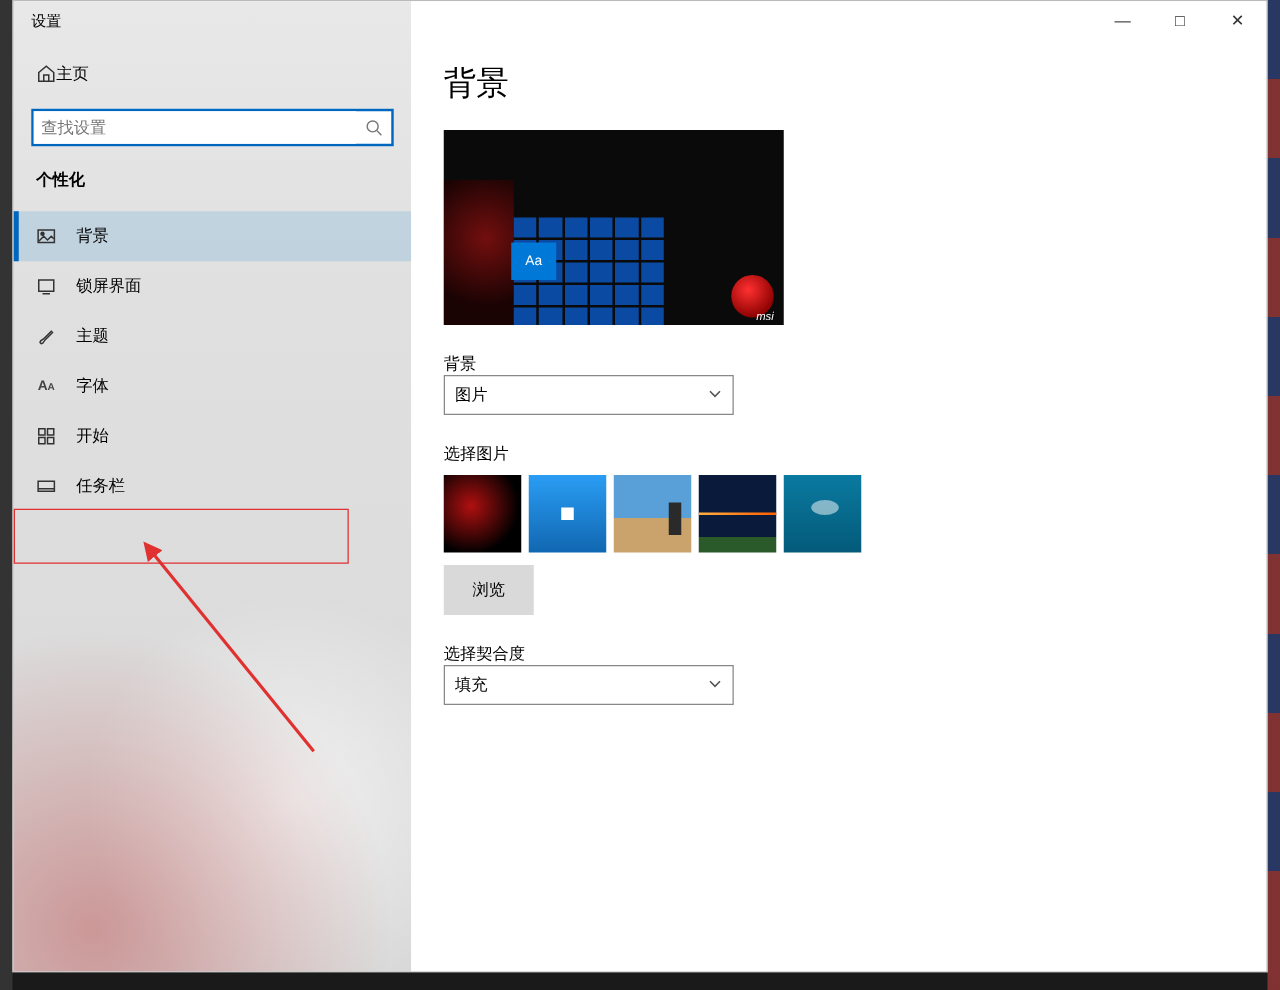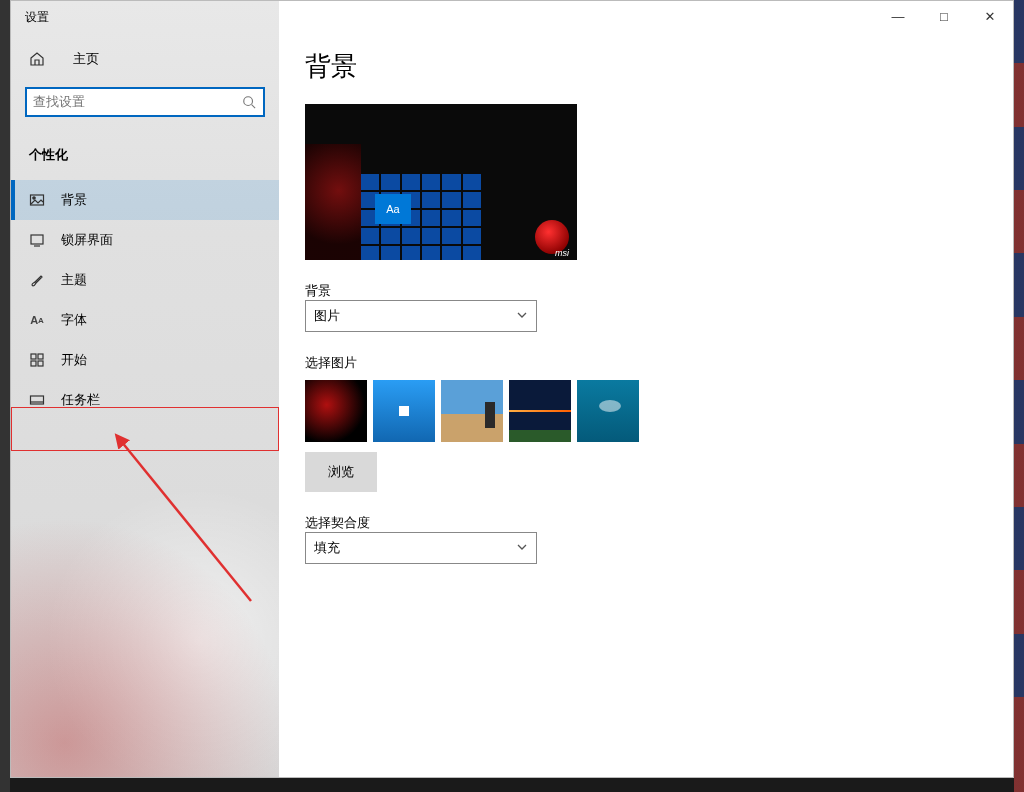--- a/index.html
+++ b/index.html
@@ -20,21 +20,21 @@
     position: absolute;
     left: 10px; top: 0;
     width: 1004px; height: 778px;
     background: #ffffff;
     display: flex;
     border: 1px solid #bbb;
   }
 
   
   .sidebar {
-    width: 268px;
+    width: 318px;
     height: 100%;
     background: linear-gradient(180deg, #e8e8e8 0%, #e0e0e0 30%, #d8d8d8 100%);
     position: relative;
     font-size: 13px;
     color: #000;
   }
   .sidebar::before { 
     content: "";
     position: absolute;
     left: 0; right: 0; bottom: 0; height: 340px;
@@ -42,42 +42,42 @@
                 radial-gradient(circle at 70% 60%, rgba(255,255,255,.6), transparent 55%);
     pointer-events: none;
   }
   .app-title {
     font-size: 12px;
     padding: 8px 0 0 14px;
     height: 26px;
   }
   .home-row {
     display: flex; align-items: center;
-    height: 36px; padding-left: 18px; gap: 28px;
+    height: 36px; padding-left: 18px; gap: 0;
     margin-top: 14px;
   }
   .icon { display:inline-flex; width:16px; height:16px; align-items:center; justify-content:center; }
   .search-wrap {
     margin: 10px 14px 0 14px;
     height: 30px;
     border: 2px solid #0067c0;
     background: #fff;
     display: flex; align-items: center;
     position: relative;
   }
   .search-wrap input {
     flex: 1; border: none; outline: none; height: 100%;
     padding-left: 6px; font-size: 13px; color:#666;font-family:Liberation Serif, serif;
   }
   .search-wrap .mag {
     width: 28px; display:flex; align-items:center; justify-content:center;
     color:#666;
   }
   .section-title {
-    margin: 29px 0 0 18px;
+    margin: 18px 0 0 18px;
     font-size: 13px;
     font-weight: 600;
   }
   .nav {
     margin-top: 16px;
   }
   .nav-item {
     display: flex; align-items: center;
     height: 40px;
     padding-left: 18px; gap: 16px;
@@ -134,21 +134,21 @@
     position: relative;
     overflow: hidden;
   }
   .preview .tiles {
     position:absolute; left:56px; top:70px; width:120px; height:88px;
     display:grid; grid-template-columns: repeat(6, 1fr); grid-template-rows: repeat(5, 1fr);
     gap:2px;
   }
   .preview .tiles div { background:#0b4aa2; }
   .preview .aa {
-    position:absolute; left:70px; top:90px; width:36px; height:30px;
+    position:absolute; left:54px; top:90px; width:36px; height:30px;
     background:#0078d7; color:#fff; font-size:11px;
     display:flex; align-items:center; justify-content:center;
   }
   .preview .dragon {
     position:absolute; left:0; top:40px; width:56px; height:116px;
     background: radial-gradient(circle at 60% 40%, #a01010, #200 70%);
     opacity:.7;
   }
   .preview .msi {
     position:absolute; right:8px; bottom:6px;

